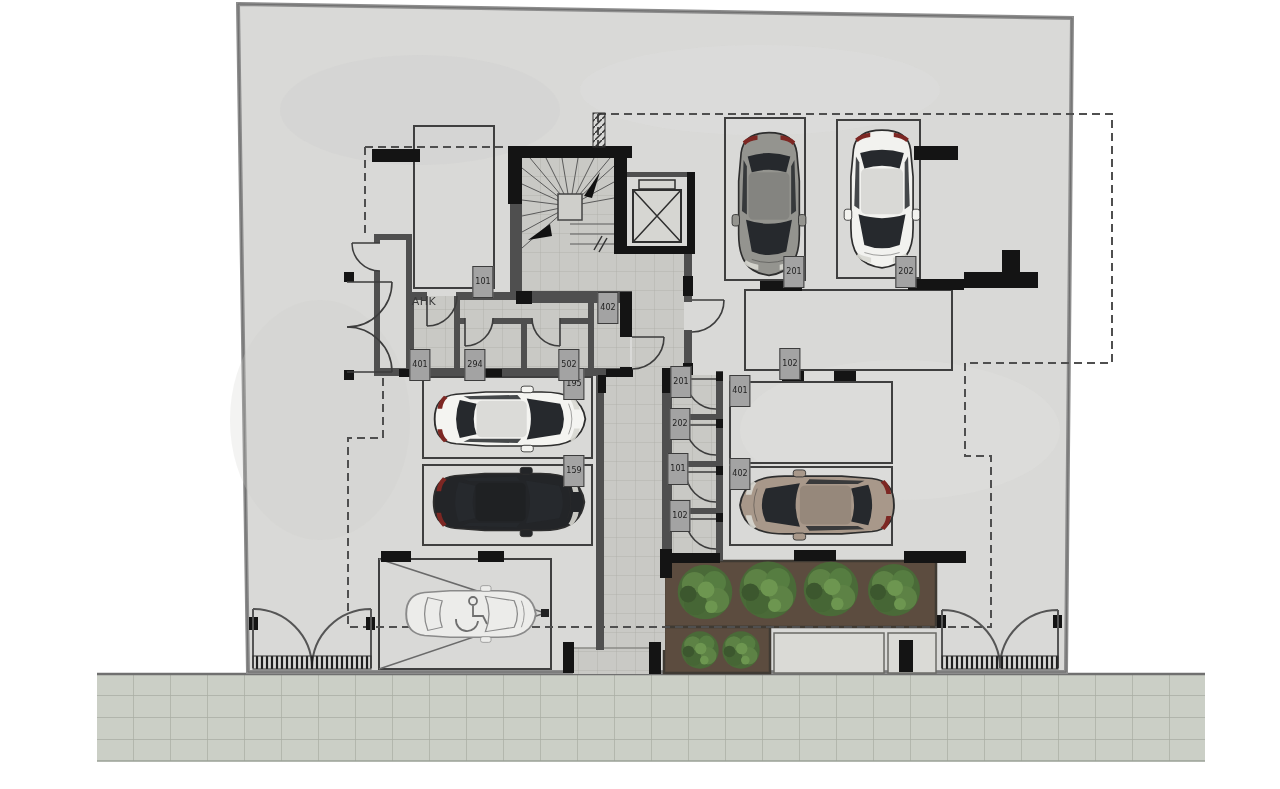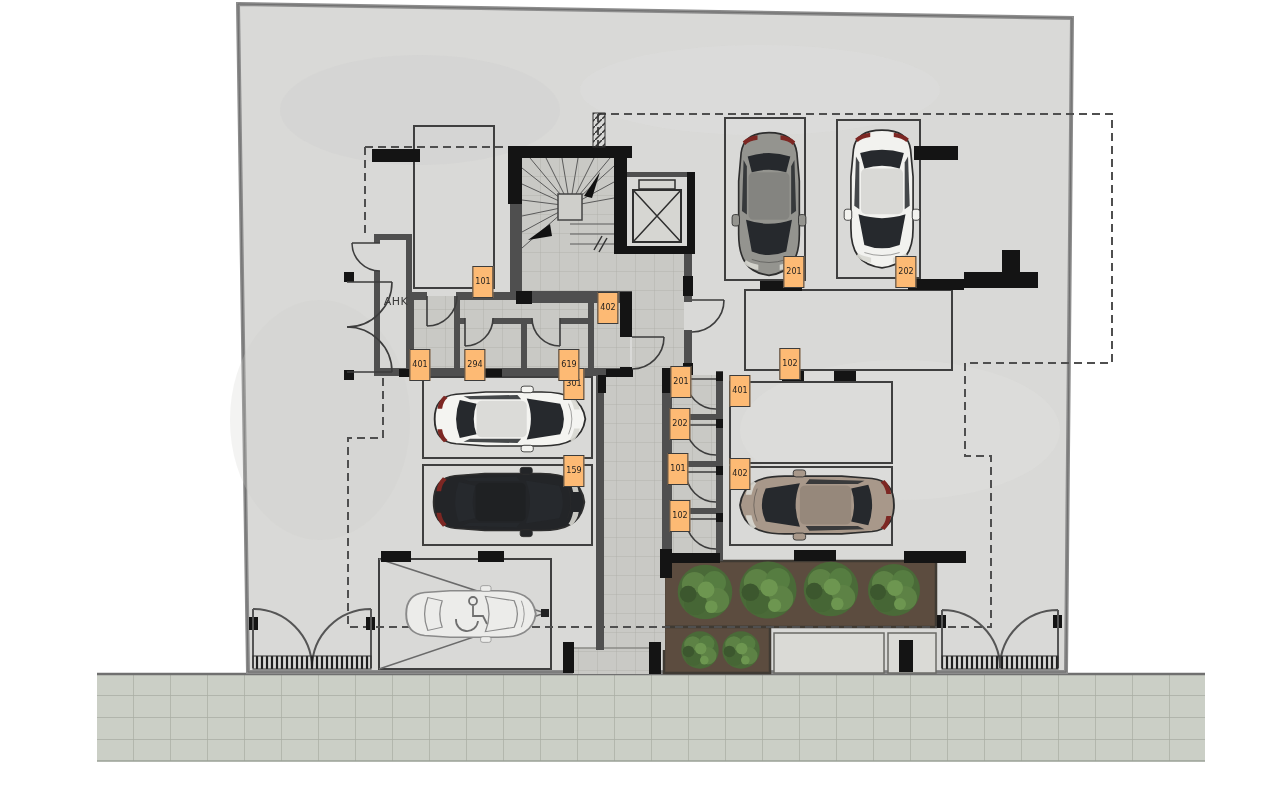--- a/index.html
+++ b/index.html
@@ -1,23 +1,23 @@
 <!DOCTYPE html>
 <html><head>
 <meta charset="utf-8">
 <style>
   html,body{margin:0;padding:0;background:#ffffff;}
   .stage{position:relative;width:1280px;height:789px;background:#ffffff;overflow:hidden;
          font-family:"DejaVu Sans",sans-serif;}
   .stage svg{position:absolute;left:0;top:0;}
-  .lbl{position:absolute;transform:translate(-50%,-50%);background:#fdba74;border:1px solid #3c3c3c;
+  .lbl{position:absolute;transform:translate(-50%,-50%);background:#a3a3a3;border:1px solid #3c3c3c;
        color:#1e1e1e;font-size:8px;line-height:10px;padding:10px 2px;white-space:nowrap;
        font-family:"DejaVu Sans",sans-serif;}
   .room-name{position:absolute;transform:translate(-50%,-50%);color:#3a3a3a;font-size:11px;
-       letter-spacing:.5px;font-family:"DejaVu Sans",sans-serif;}
+       letter-spacing:.5px;font-family:"DejaVu Sans",sans-serif;margin-left:28px;}
 </style>
 </head>
 <body>
 
 <div class="stage">
 <svg width="1280" height="789" viewBox="0 0 1280 789">
   <defs>
     <pattern id="tile18" patternUnits="userSpaceOnUse" x="522" y="158" width="19" height="19">
       <path d="M19,0 V19 M0,19 H19" stroke="#b2b2ad" stroke-width="1" fill="none"></path>
     </pattern>
@@ -300,26 +300,26 @@
     <rect x="1053" y="615" width="9" height="13" fill="#141414"></rect>
     <path d="M942,668 V610 M942,610 A58,58 0 0 1 1000,668 M1058,668 V610 M1058,610 A58,58 0 0 0 1000,668" stroke="#555555" stroke-width="2" fill="none"></path>
     <rect x="942" y="656" width="116" height="13" fill="url(#hatchV)" stroke="#333333" stroke-width="1"></rect>
   </g>
 </svg>
 
 <div class="lbl" style="left:483px;top:282px">101</div>
 <div class="lbl" style="left:794px;top:272px">201</div>
 <div class="lbl" style="left:906px;top:272px">202</div>
 <div class="lbl" style="left:790px;top:364px">102</div>
-<div class="lbl" style="left:574px;top:384px">301</div>
+<div class="lbl" style="left:574px;top:384px">195</div>
 <div class="lbl" style="left:574px;top:471px">159</div>
 <div class="lbl" style="left:740px;top:391px">401</div>
 <div class="lbl" style="left:740px;top:474px">402</div>
 <div class="lbl" style="left:420px;top:365px">401</div>
 <div class="lbl" style="left:475px;top:365px">294</div>
-<div class="lbl" style="left:569px;top:365px">619</div>
+<div class="lbl" style="left:569px;top:365px">502</div>
 <div class="lbl" style="left:608px;top:308px">402</div>
 <div class="lbl" style="left:681px;top:382px">201</div>
 <div class="lbl" style="left:680px;top:424px">202</div>
 <div class="lbl" style="left:678px;top:469px">101</div>
 <div class="lbl" style="left:680px;top:516px">102</div>
 <div class="room-name" style="left:396px;top:301px">AHK</div>
 </div>
 
 </body></html>

